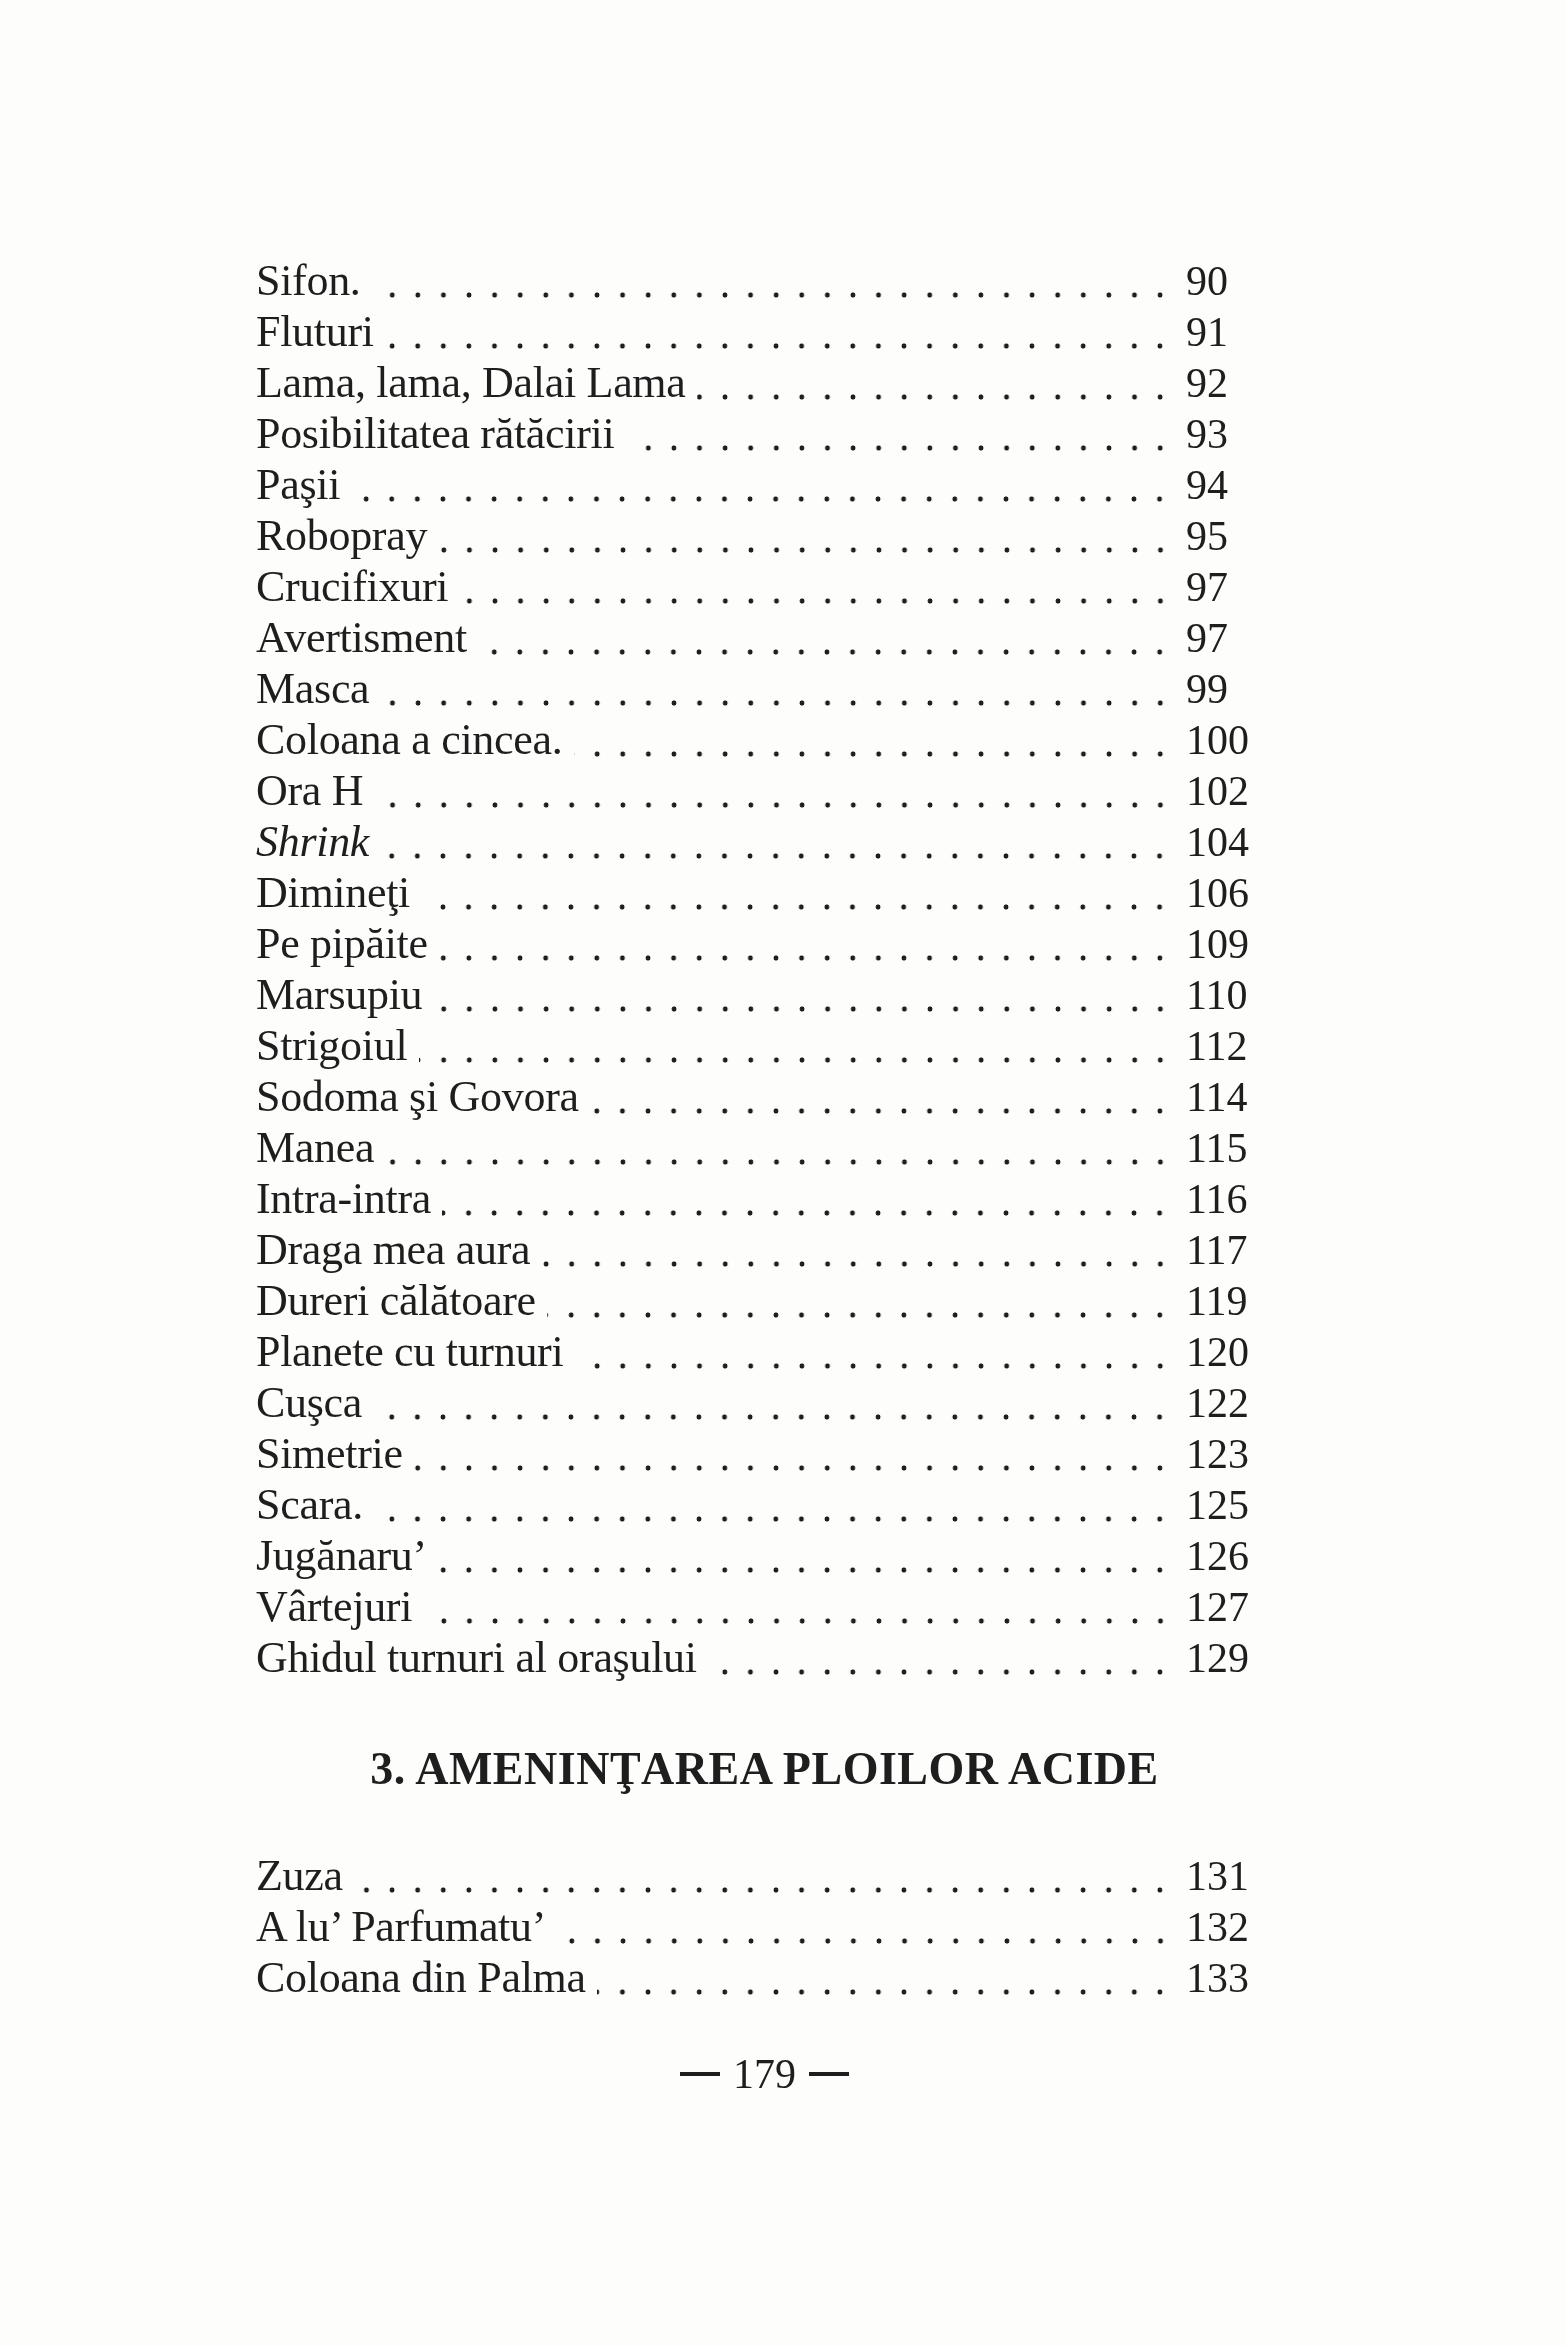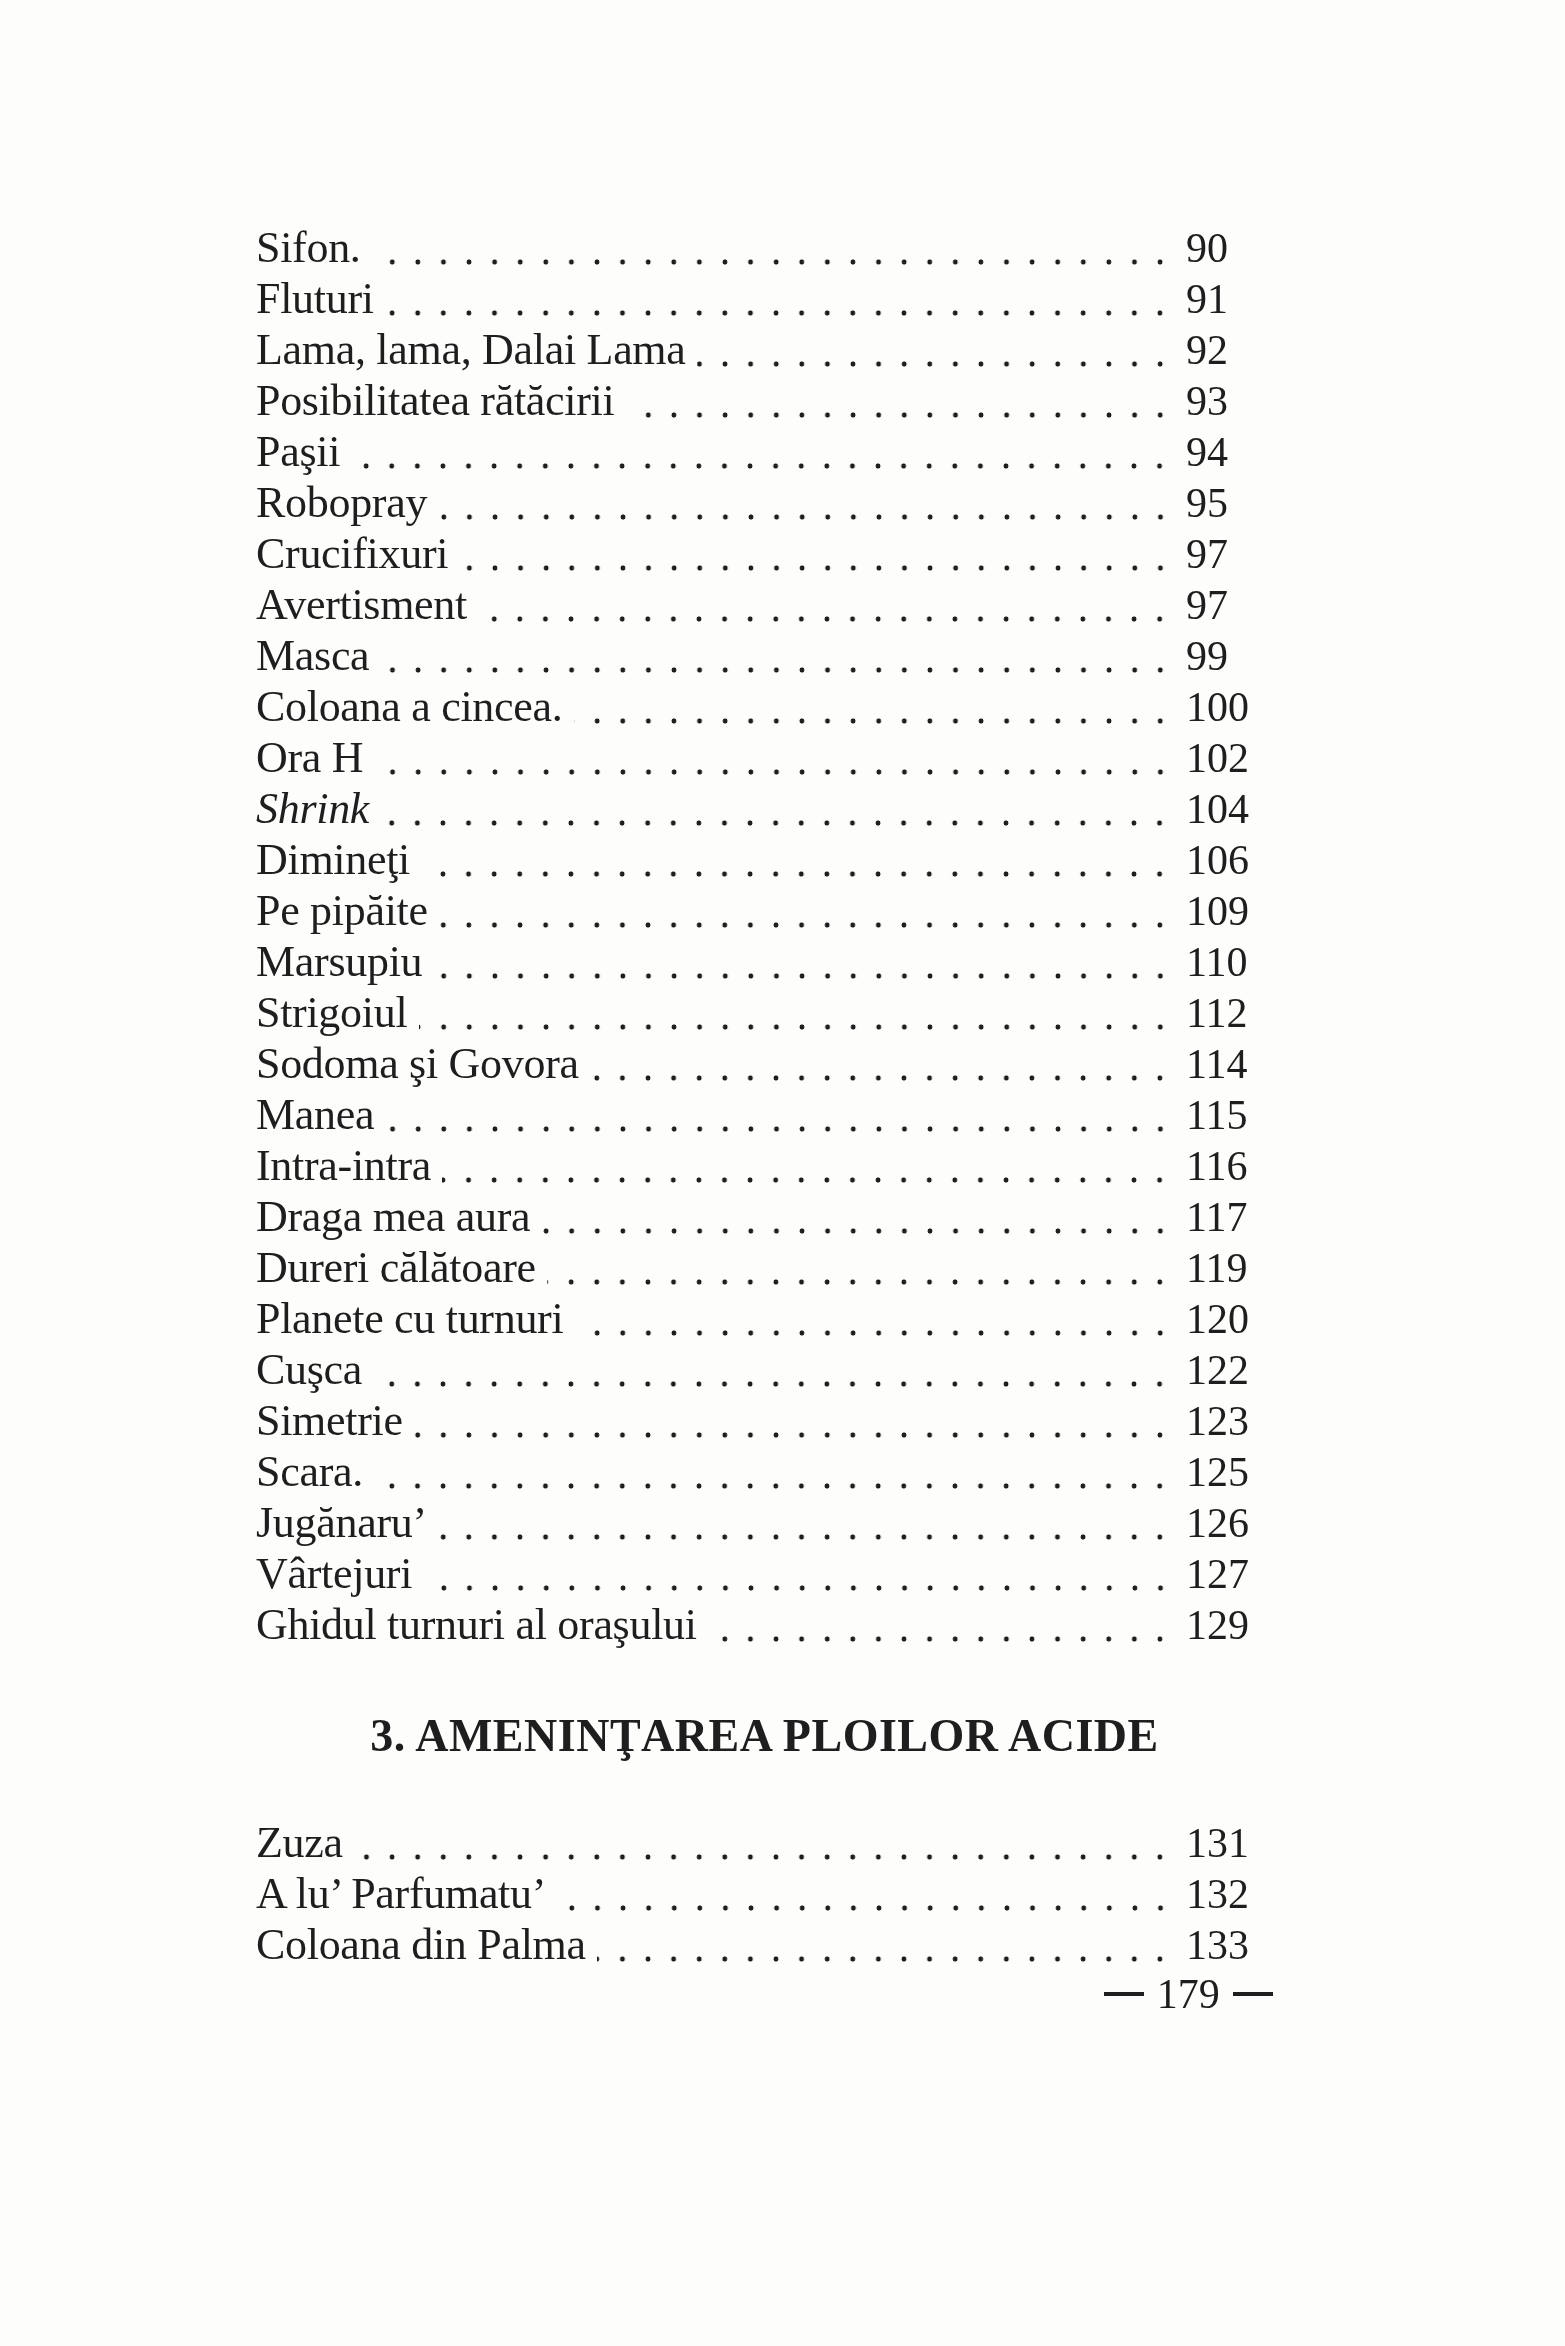--- a/index.html
+++ b/index.html
@@ -11,21 +11,21 @@
     position: relative;
     width: 1565px;
     height: 2347px;
     background: #fdfdfc;
     color: #1e1e1e;
     overflow: hidden;
   }
   .toc-content {
     position: absolute;
     left: 256px;
-    top: 222px;
+    top: 255px;
     width: 1017px;
   }
   .toc-list { display: block; }
   .toc-row {
     display: flex;
     align-items: baseline;
     line-height: 51px;
     height: 51px;
     font-size: 44px;
     white-space: nowrap;
@@ -53,22 +53,23 @@
   .section-heading {
     margin: 62px 0 0 0;
     text-align: center;
     font-size: 46px;
     line-height: 47px;
     font-weight: 700;
     letter-spacing: 0.5px;
   }
   .toc-list.second { margin-top: 58px; }
   .footer {
+    margin-top: 47px;
     display: flex;
-    justify-content: flex-end;
+    justify-content: center;
     align-items: center;
     gap: 13.2px;
     font-size: 42px;
   }
   .dash {
     display: inline-block;
     width: 40px;
     height: 3.8px;
     background: #1e1e1e;
   }

